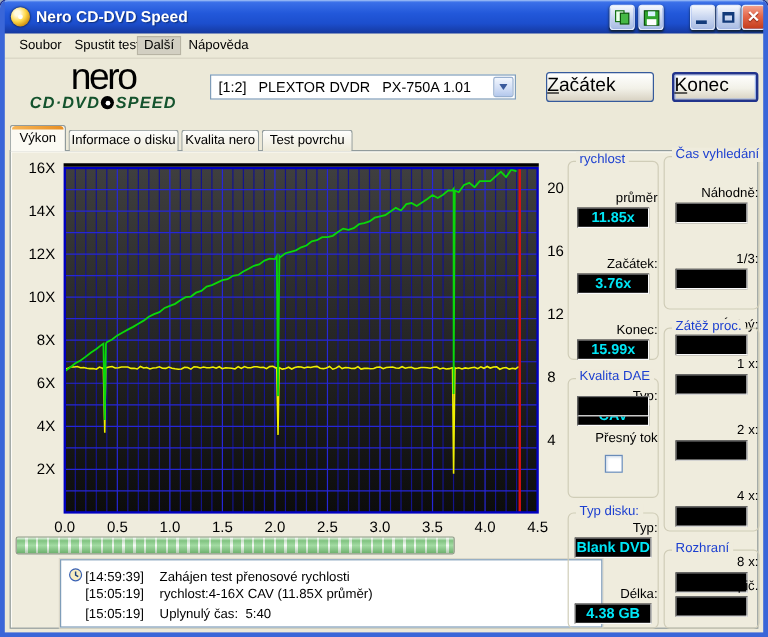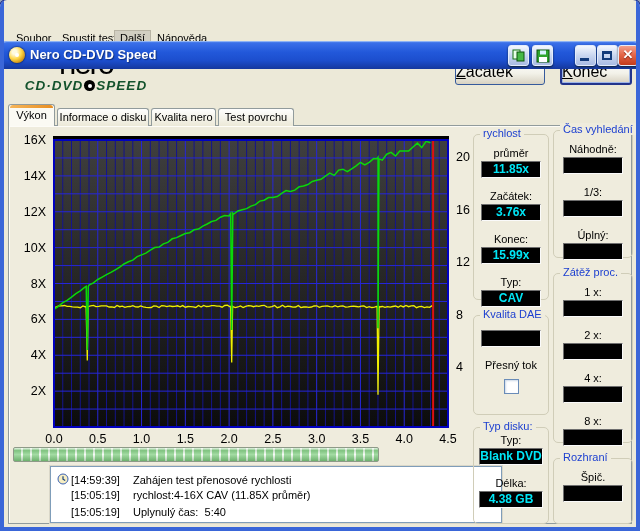--- a/index.html
+++ b/index.html
@@ -2,21 +2,21 @@
 <html><head>
 <meta charset="utf-8">
 <style>
   html,body{margin:0;padding:0;background:#9aa8bc;font-family:"Liberation Sans",sans-serif;}
   .window{position:relative;width:640px;height:531px;background:#ece9d8;overflow:hidden;
           border-radius:7px 7px 0 0;box-shadow:0 0 0 1px #16288c;}
   .winframe{position:absolute;inset:0;border:4px solid #3a66d8;border-top-width:0;pointer-events:none;z-index:60;}
   
   .titlebar{position:absolute;left:0;top:0;width:640px;height:28px;z-index:50;
     background:linear-gradient(180deg,#5c8ef0 0%,#3a6fe8 8%,#2258da 40%,#1c4ecd 70%,#15389e 100%);
-    border-radius:7px 7px 0 0;box-shadow:inset 0 1px 0 #8fb3f4;margin-top:41px;}
+    border-radius:7px 7px 0 0;box-shadow:inset 0 1px 0 #8fb3f4;}
   .apptitle{position:absolute;left:30px;top:6px;color:#fff;font-size:13px;font-weight:bold;
     text-shadow:1px 1px 1px #10307c;}
   .appicon{position:absolute;left:9px;top:6px;width:16px;height:16px;border-radius:50%;
     background:radial-gradient(circle at 35% 32%,#fffbe0 0 15%,#ffd84a 45%,#cf9010 75%,#8a5c06 100%);
     box-shadow:0 0 2px #000;}
   .appicon::after{content:"";position:absolute;left:6px;top:6px;width:4px;height:4px;border-radius:50%;background:#fff;}
   .tbtn{position:absolute;top:4px;width:21px;height:21px;border-radius:3px;border:1px solid #e4ecfb;
     box-sizing:border-box;background:linear-gradient(180deg,#f4f7fd,#c9d6f0 50%,#a9bce4);box-shadow:0 1px 2px #123;cursor:default;}
   .tbtn svg{position:absolute;left:2px;top:2px;}
   .tbtn.red{background:linear-gradient(180deg,#f2a08c,#e4674a 45%,#c33b1c);}
@@ -60,21 +60,21 @@
        repeating-linear-gradient(90deg,#93d593 0 7px,#f4faf4 7px 9px);}
   
   .logbox{position:absolute;left:10px;top:466px;width:452px;height:57px;background:#fff;border:1px solid #7f9db9;
      box-sizing:border-box;z-index:7;box-shadow:0 0 0 1px #dad7c8;margin-left:40px;}
   .logline{position:absolute;left:6px;font-size:11px;color:#000;white-space:pre;}
   .logline .t{display:inline-block;width:62px;}
   .clock{position:relative;top:1px;margin-right:2px;}
   
   .group{position:absolute;border:1px solid #d0cdb8;border-radius:5px;box-sizing:border-box;z-index:7;}
   .gtitle{position:absolute;top:-8px;left:6px;padding:0 3px;background:#efecdd;color:#1c3fd0;font-size:11px;white-space:nowrap;}
-  .glabel{margin:12px auto 0;text-align:center;font-size:11px;color:#000;}
+  .glabel{margin:24px auto 0;text-align:right;font-size:11px;color:#000;}
   .lcd{width:58px;height:15px;margin:2px auto 0;background:#000;border:1px solid;border-color:#6e6e6e #fafafa #fafafa #6e6e6e;
      color:#00e6f6;font-size:12px;font-weight:bold;text-align:center;line-height:15px;white-space:nowrap;}
   .lcd.wide{width:62px;}
   .cb{width:13px;height:13px;margin:8px auto 0;background:#fff;border:1px solid #6a8cb8;box-shadow:inset 1px 1px 2px #cdd9e8;}
 </style>
 </head>
 <body>
 
 <div class="window">
 
@@ -108,20 +108,26 @@
   <div class="menubar">
     <span class="mitem" style="left:6px">Soubor</span>
     <span class="mitem" style="left:52px">Spustit test</span>
     <span class="mitem hl" style="left:110px">Další</span>
     <span class="mitem" style="left:147px">Nápověda</span>
   </div>
 
   <div class="logo">
     <div class="l1">nero</div>
     <div class="l2"><span>CD·DVD</span><span class="disc"></span><span>SPEED</span></div>
+  </div>
+  <div class="combo">
+    <span class="val">[1:2]   PLEXTOR DVDR   PX-750A 1.01</span>
+    <span class="drop">
+        <i></i>
+      </span>
   </div>
   <div class="xpbtn" style="left:455px;top:60px;width:90px">Začátek</div>
   <div class="xpbtn default" style="left:560px;top:60px;width:72px">Konec</div>
 
   <div class="tab active" style="left:8px;width:47px">Výkon</div>
   <div class="tab" style="left:57px;width:92px">Informace o disku</div>
   <div class="tab" style="left:151px;width:65px">Kvalita nero</div>
   <div class="tab" style="left:218px;width:76px">Test povrchu</div>
   <div class="tabpanel"></div>
 

